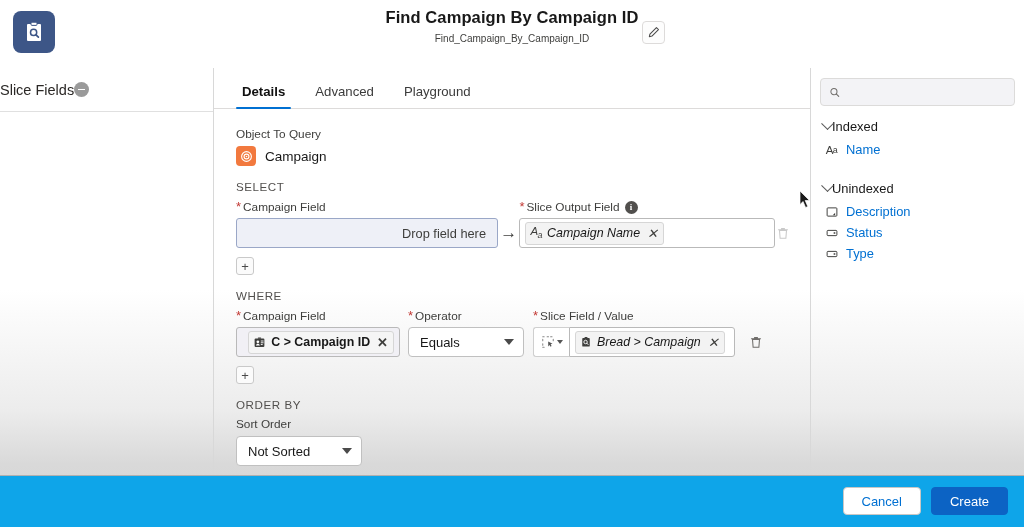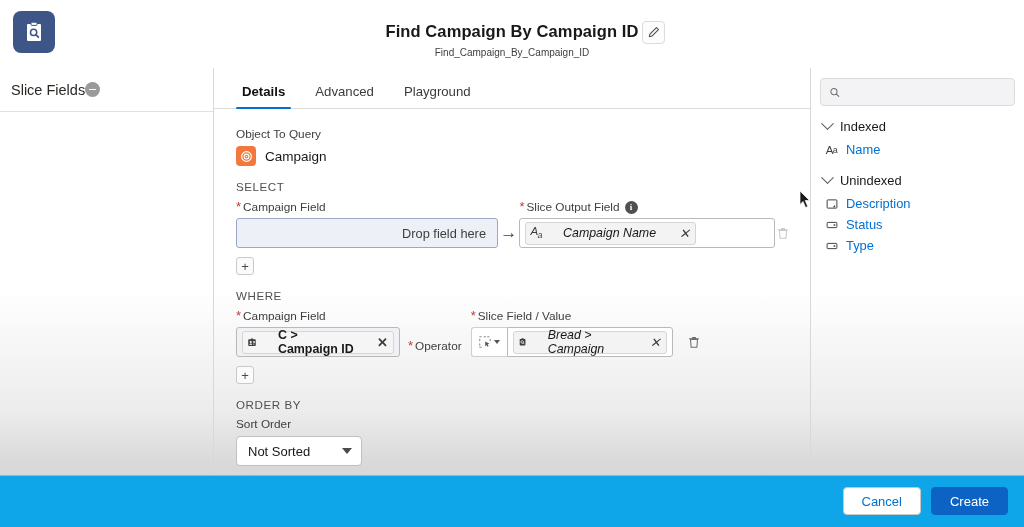--- a/index.html
+++ b/index.html
@@ -18,21 +18,21 @@
     position: absolute; left: 0; top: 0; width: 1024px; height: 68px;
     background: #ffffff;
   }
   .app-icon {
     position: absolute; left: 13px; top: 11px;
     width: 42px; height: 42px; border-radius: 8px;
     background: #3d5687;
     display: flex; align-items: center; justify-content: center;
   }
   .title-wrap {
-    position: absolute; left: 0; top: 20px; width: 1024px;
+    position: absolute; left: 0; top: 6px; width: 1024px;
     text-align: center;
   }
   .doc-title {
     font-size: 16.5px; font-weight: bold; color: #181818;
     letter-spacing: 0.1px; line-height: 22px;
   }
   .doc-subtitle {
     font-size: 10px; color: #3e3e3c; line-height: 20px; margin-top: 1px;
   }
   .edit-btn {
@@ -43,21 +43,21 @@
     cursor: pointer;
   }
 
   
   .left-panel {
     position: absolute; left: 0; top: 68px; width: 214px; height: 407px;
     border-right: 1px solid #d8d8d8;
   }
   .left-head {
     height: 44px; border-bottom: 1px solid #e0e0e0;
-    display: flex; align-items: center; padding-left: 11px; gap: 0;
+    display: flex; align-items: center; padding-left: 0; gap: 0;
     background: transparent;
     text-align: center;
   }
   .left-head-title { font-size: 14.5px; color: #2b2826; }
   .collapse-icon {
     width: 15px; height: 15px; border-radius: 50%; background: #9a9a9a;
     display: flex; align-items: center; justify-content: center;
     cursor: pointer;
   }
   .collapse-icon::after {
@@ -117,21 +117,21 @@
     font-size: 17px; color: #3e3e3c;
   }
   .chipbox {
     height: 30px; background: #fff; border: 1px solid #b9b9b9; border-radius: 3px;
     display: flex; align-items: center; padding: 0 5px; gap: 4px;
   }
   .chipbox.w-out { width: 256px; }
   .chipbox.w-where { width: 164px; background: #f1f0f5; justify-content: flex-end; }
   .chipbox.w-val { width: 166px; }
   .chip {
-    display: inline-flex; align-items: center; gap: 21px;
+    display: inline-flex; align-items: center; gap: 5px;
     background: #f3f3f3; border: 1px solid #d6d6d6; border-radius: 3px;
     padding: 2px 5px 2px 4px; height: 23px;
     font-size: 12.4px; color: #181818; cursor: pointer;
   }
   .chip.italic { font-style: italic; }
   .chip.bold { font-weight: bold; background: #f5f5f5; }
   .chip-x { font-size: 13px; color: #3e3e3c; margin-left: 2px; cursor: pointer; }
   .trash {
     width: 26px; height: 30px; display: flex; align-items: center; justify-content: center;
     cursor: pointer;
@@ -179,21 +179,21 @@
   .search-wrap { padding: 10px 9px 6px 9px; }
   .search-box {
     height: 28px; background: #f3f3f6; border: 1px solid #dcdbda; border-radius: 4px;
     display: flex; align-items: center; padding: 0 8px; gap: 7px;
   }
   .search-box input {
     border: none; outline: none; background: transparent; width: 100%;
     font-size: 12.5px; color: #181818; font-family: "Liberation Sans", sans-serif;
   }
   .group-head {
-    display: flex; align-items: center; gap: 8px; padding: 7px 0 5px 12px;
+    display: flex; align-items: center; padding: 7px 0 5px 12px;
     font-size: 12.9px; color: #181818; cursor: pointer;
   }
   .chev {
     width: 9px; height: 9px; border-right: 1.6px solid #5a5a5a; border-bottom: 1.6px solid #5a5a5a;
     transform: rotate(45deg) translate(-2px, -2px);
   }
   .field-item {
     display: flex; align-items: center; gap: 7px; padding: 3px 0 3px 13px;
     font-size: 12.9px; color: #0070d2; cursor: pointer;
   }
@@ -323,20 +323,24 @@
             <span>C &gt; Campaign ID</span>
             <span class="chip-x">✕</span>
           </span>
         </div>
       </div>
 
       <div class="col" style="margin-left:8px">
         <div class="lbl-line">
             <span class="field-label req">Operator</span>
           </div>
+        <div class="select-ctl w-op">
+          <span>Equals</span>
+          <span class="caret"></span>
+        </div>
       </div>
 
       <div class="col" style="margin-left:9px">
         <div class="lbl-line">
             <span class="field-label req">Slice Field / Value</span>
           </div>
         <div style="display:flex">
           <div class="valpicker">
             <svg width="14" height="14" viewBox="0 0 16 16">
               <path d="M2 2h3M7 2h2M11 2h3M2 5v3M2 10v3M14 5v2M2 14h3" stroke="#888" stroke-width="1.2" stroke-linecap="round" stroke-dasharray="1.6 1.4"></path>
@@ -391,21 +395,21 @@
 
   <div class="group-head">
     <span class="chev"></span>
     <span>Indexed</span>
   </div>
   <div class="field-item">
     <span class="fi-icon aa">A<sub>a</sub></span>
     <span>Name</span>
   </div>
 
-  <div class="group-head" style="margin-top:6px">
+  <div class="group-head" style="margin-top:14px">
     <span class="chev"></span>
     <span>Unindexed</span>
   </div>
   <div class="field-item">
     <span class="fi-icon">
       <svg width="12" height="12" viewBox="0 0 16 16">
         <rect x="1.5" y="2.5" width="13" height="11" rx="1" fill="none" stroke="#3e3e3c" stroke-width="1.3"></rect>
         <path d="M9 12.2l3.2-3.2v3.2z" fill="#3e3e3c"></path>
       </svg>
     </span>

